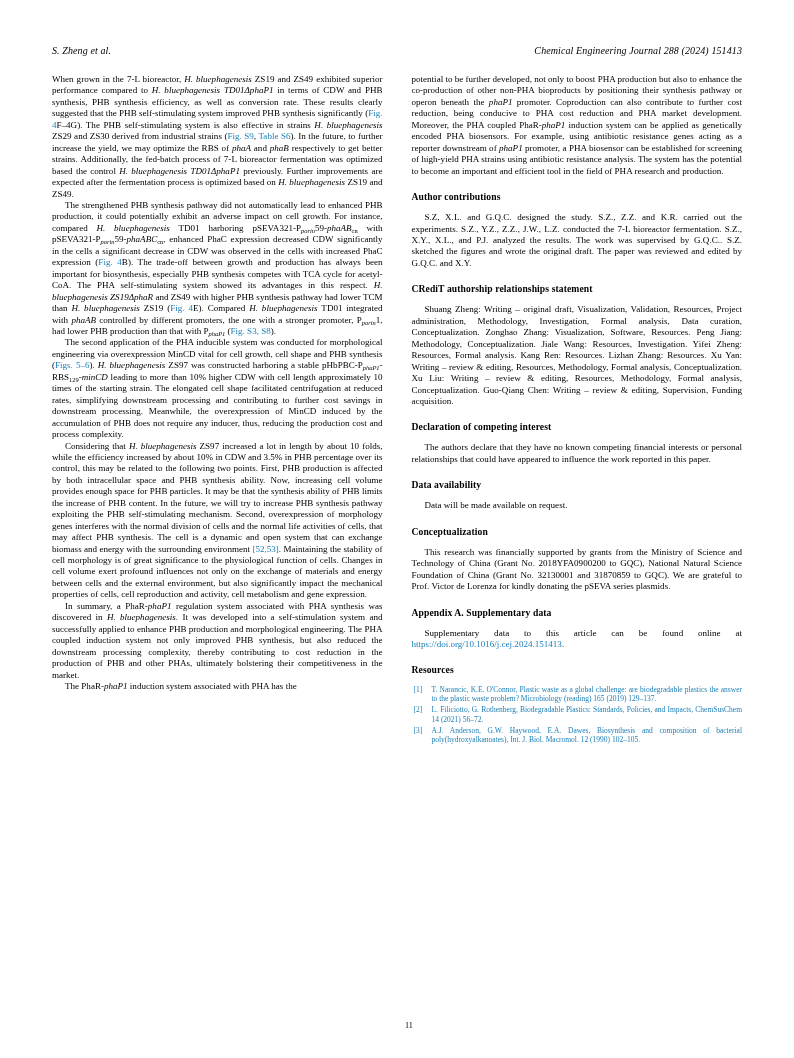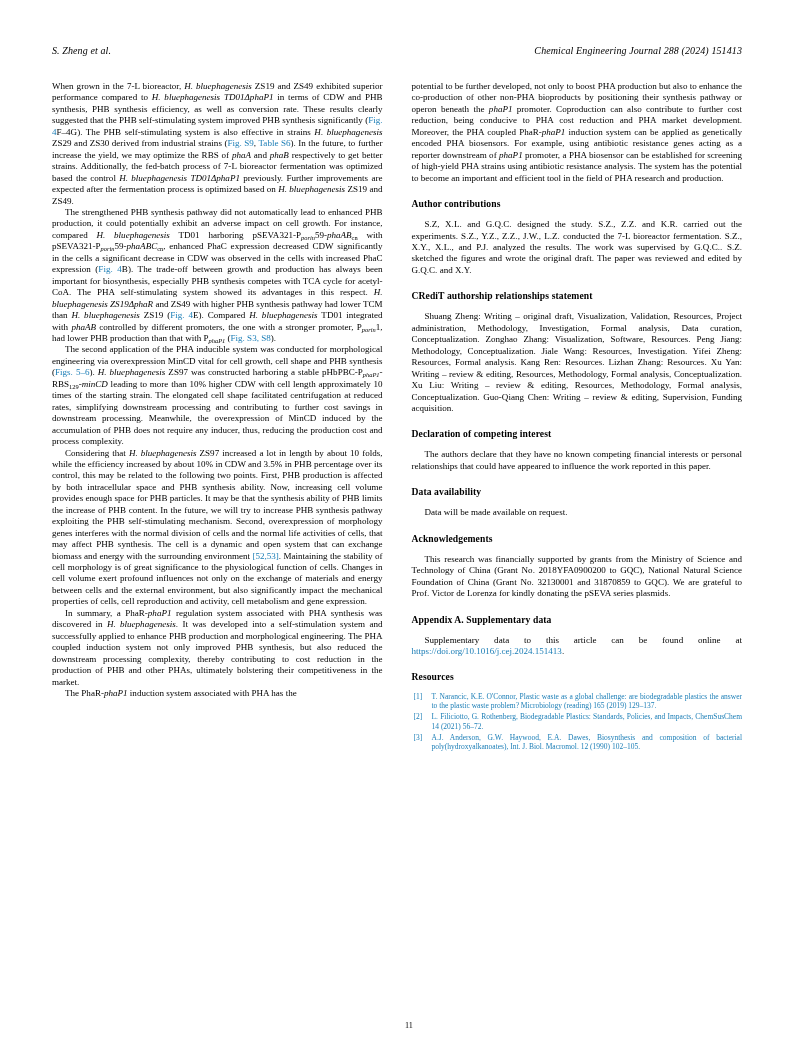--- a/index.html
+++ b/index.html
@@ -29,21 +29,21 @@
     font-size: 10px;
     font-style: italic;
     color: #000;
     display: flex;
     justify-content: space-between;
     align-items: flex-start;
     letter-spacing: 0.1px;
   }
   .columns {
     position: absolute;
-    top: 81px;
+    top: 74px;
     left: 52px;
     width: 690px;
     height: 930px;
     display: flex;
     gap: 29px;
   }
   .col {
     width: 335px;
     box-sizing: border-box;
   }
@@ -147,21 +147,21 @@
 
       <h2 class="section">CRediT authorship relationships statement</h2>
       <p class="indent"><span id="credit-slot"><span class="bd">Shuang Zheng</span><span>: Writing – original draft, Visualization, Validation, Resources, Project administration, Methodology, Investigation, Formal analysis, Data curation, Conceptualization. </span><span class="bd">Zonghao Zhang</span><span>: Visualization, Software, Resources. </span><span class="bd">Peng Jiang</span><span>: Methodology, Conceptualization. </span><span class="bd">Jiale Wang</span><span>: Resources, Investigation. </span><span class="bd">Yifei Zheng</span><span>: Resources, Formal analysis. </span><span class="bd">Kang Ren</span><span>: Resources. </span><span class="bd">Lizhan Zhang</span><span>: Resources. </span><span class="bd">Xu Yan</span><span>: Writing – review &amp; editing, Resources, Methodology, Formal analysis, Conceptualization. </span><span class="bd">Xu Liu</span><span>: Writing – review &amp; editing, Resources, Methodology, Formal analysis, Conceptualization. </span><span class="bd">Guo-Qiang Chen</span><span>: Writing – review &amp; editing, Supervision, Funding acquisition.</span></span></p>
 
       <h2 class="section">Declaration of competing interest</h2>
       <p class="indent">The authors declare that they have no known competing financial interests or personal relationships that could have appeared to influence the work reported in this paper.</p>
 
       <h2 class="section">Data availability</h2>
       <p class="indent">Data will be made available on request.</p>
 
-      <h2 class="section">Acknowledgements</h2>
+      <h2 class="section">Conceptualization</h2>
       <p class="indent">This research was financially supported by grants from the Ministry of Science and Technology of China (Grant No. 2018YFA0900200 to GQC), National Natural Science Foundation of China (Grant No. 32130001 and 31870859 to GQC). We are grateful to Prof. Victor de Lorenza for kindly donating the pSEVA series plasmids.</p>
 
       <h2 class="section">Appendix A. Supplementary data</h2>
       <p class="indent"><span>Supplementary data to this article can be found online at </span><span class="lnk">https://doi.org/10.1016/j.cej.2024.151413</span><span>.</span></p>
 
       <h2 class="section tight">Resources</h2>
       <ul class="reflist" id="reference-list">
           <li><span class="refnum">[1]</span><span>T. Narancic, K.E. O'Connor, Plastic waste as a global challenge: are biodegradable plastics the answer to the plastic waste problem? Microbiology (reading) 165 (2019) 129–137.</span></li>
           <li><span class="refnum">[2]</span><span>L. Filiciotto, G. Rothenberg, Biodegradable Plastics: Standards, Policies, and Impacts, ChemSusChem 14 (2021) 56–72.</span></li>
           <li><span class="refnum">[3]</span><span>A.J. Anderson, G.W. Haywood, E.A. Dawes, Biosynthesis and composition of bacterial poly(hydroxyalkanoates), Int. J. Biol. Macromol. 12 (1990) 102–105.</span></li>

